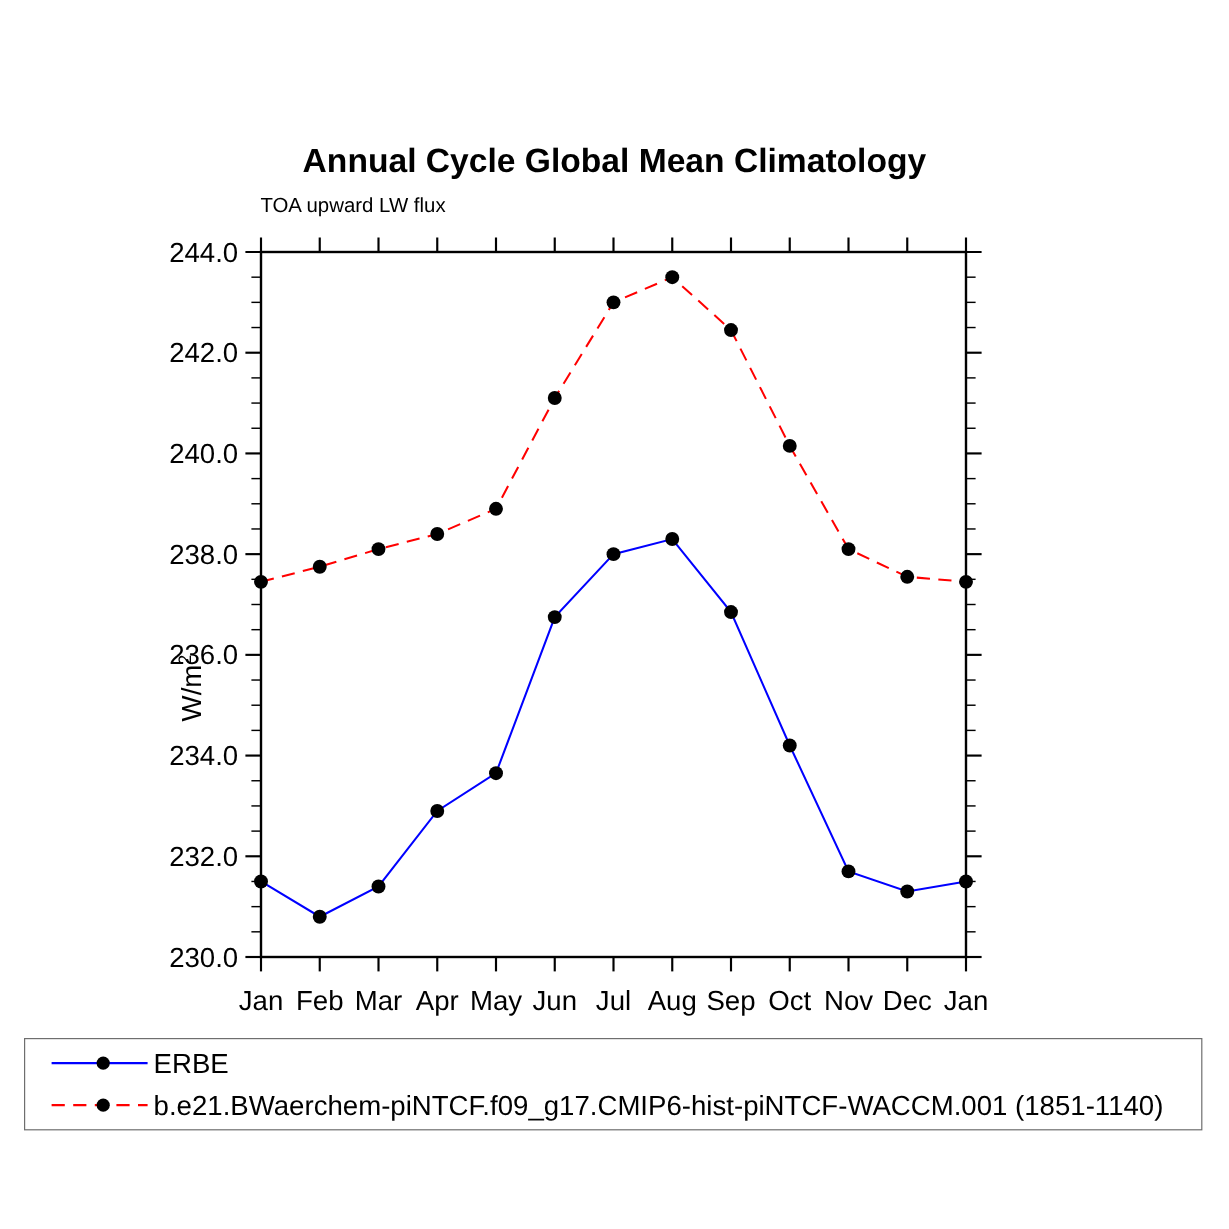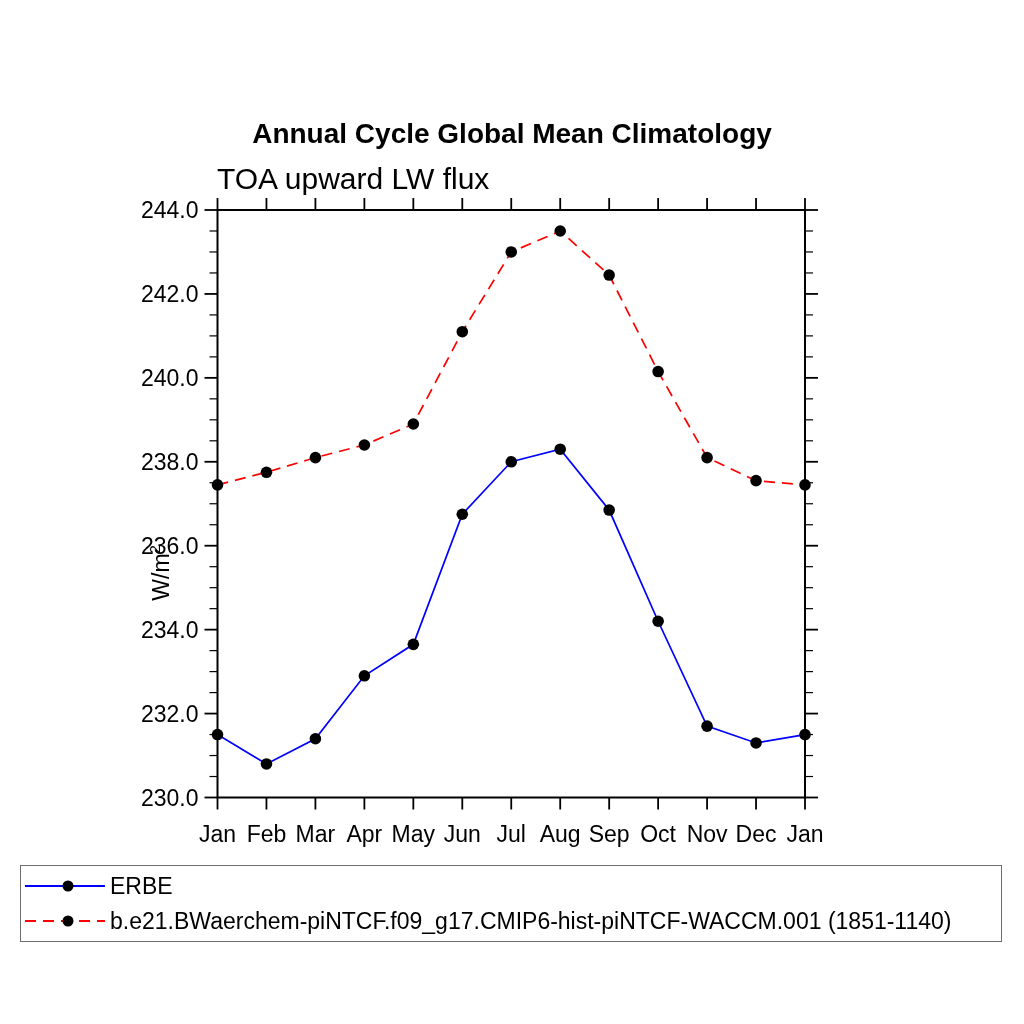--- a/index.html
+++ b/index.html
@@ -1,28 +1,28 @@
 <!DOCTYPE html>
 <html><head>
 <meta charset="utf-8">
 <style>
   html,body{margin:0;padding:0;background:#ffffff;}
   .page{position:relative;width:1024px;height:1024px;background:#ffffff;overflow:hidden;
         font-family:"Liberation Sans","DejaVu Sans",sans-serif;color:#000000;margin-top:20px;}
   .title{position:absolute;left:0;top:98px;width:1024px;text-align:center;
          font-size:28px;font-weight:bold;letter-spacing:0px;}
-  .subtitle{position:absolute;left:217px;top:142px;font-size:30px;font-weight:normal;}
+  .subtitle{position:absolute;left:217px;top:142px;font-size:17px;font-weight:normal;}
   .ylabel{position:absolute;left:62px;top:483px;transform:translate(-50%,-50%) rotate(-90deg);
           transform-origin:112px 0px;font-size:23px;white-space:nowrap;}
   .ylabel sup{font-size:15px;}
   svg.plot{position:absolute;left:0;top:0;}
   svg text{font-family:"Liberation Sans","DejaVu Sans",sans-serif;fill:#000;}
   .legend{position:absolute;left:20px;top:845px;width:982px;height:77px;
           border:1.5px solid #6e6e6e;box-sizing:border-box;
-          display:flex;flex-direction:column;justify-content:center;gap:3px;padding-left:1px;}
+          display:flex;flex-direction:column;justify-content:center;gap:3px;padding-left:19px;}
   .legend-row{display:flex;align-items:center;height:32px;}
   .legend-sample{flex:0 0 86px;height:26px;}
   .legend-label{font-size:23px;white-space:nowrap;margin-left:2px;}
 </style>
 </head>
 <body>
 
 <div class="page">
   <div class="title">Annual Cycle Global Mean Climatology</div>
   <div class="subtitle">TOA upward LW flux</div>

